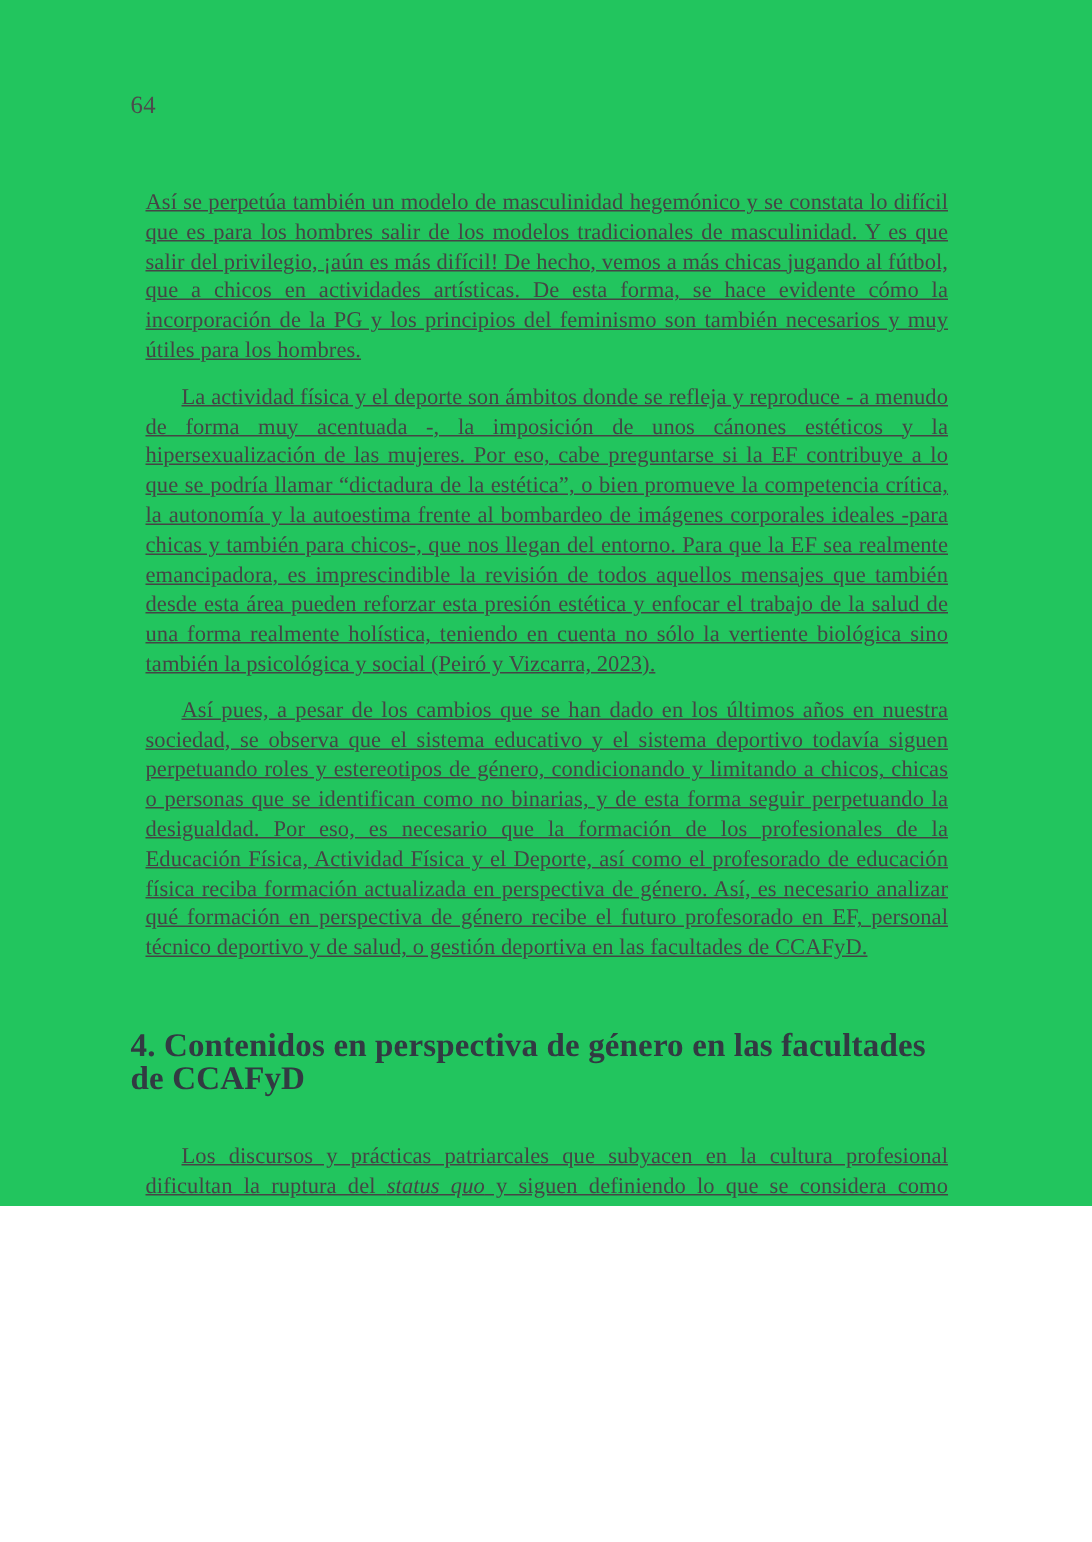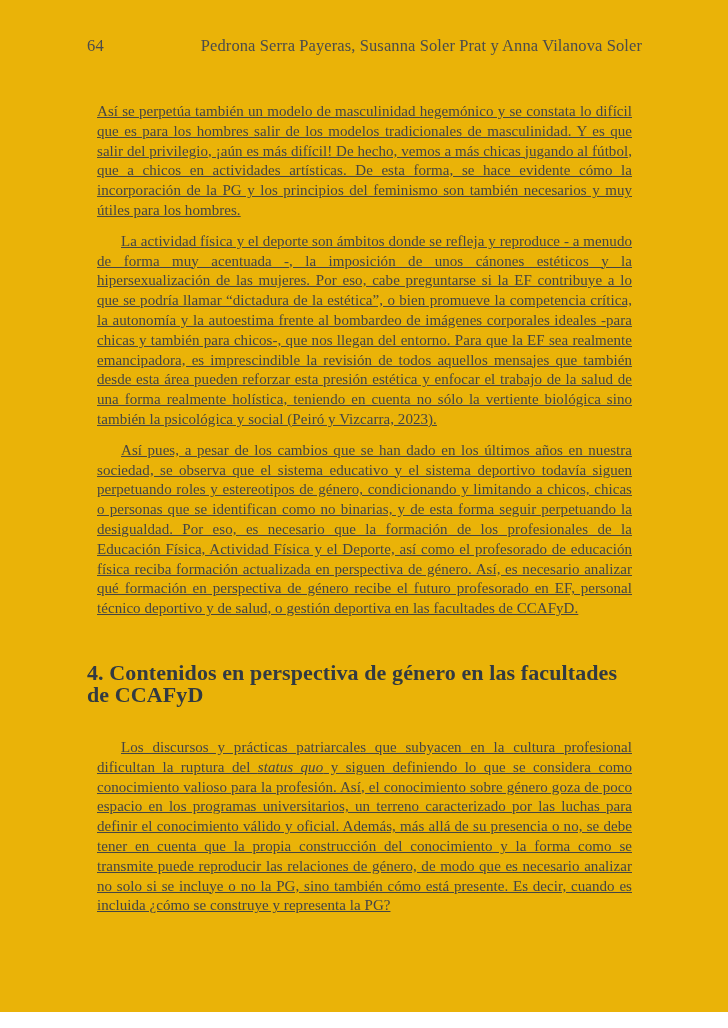--- a/index.html
+++ b/index.html
@@ -3,24 +3,24 @@
 <meta charset="utf-8">
 <style>
   html, body {
     margin: 0;
     padding: 0;
     background: #ffffff;
   }
   .page {
     position: relative;
     width: 728px;
-    height: 1012px;
-    background: #eab308;
+    height: 804px;
+    background: #22c55e;
     box-sizing: border-box;
-    padding: 36px 86px 0 87px;
+    padding: 60px 86px 0 87px;
     overflow: hidden;
     font-family: "Liberation Serif", "DejaVu Serif", serif;
     color: #454545;
   }
   .running-head {
     display: flex;
     justify-content: space-between;
     align-items: baseline;
     font-size: 16.5px;
     line-height: 20px;
@@ -70,21 +70,20 @@
     font-style: italic;
   }
 </style>
 </head>
 <body>
 
 <div class="page">
 
   <header class="running-head">
     <span class="page-number">64</span>
-    <span class="running-title">Pedrona Serra Payeras, Susanna Soler Prat y Anna Vilanova Soler</span>
   </header>
 
   <main class="body-text">
 
     <section class="paragraph-group">
         <p><span>Así se perpetúa también un modelo de masculinidad hegemónico y se constata lo difícil que es para los hombres salir de los modelos tradicionales de masculinidad. Y es que salir del privilegio, ¡aún es más difícil! De hecho, vemos a más chicas jugando al fútbol, que a chicos en actividades artísticas. De esta forma, se hace evidente cómo la incorporación de la PG y los principios del feminismo son también necesarios y muy útiles para los hombres.</span></p>
         <p class="indented"><span>La actividad física y el deporte son ámbitos donde se refleja y reproduce - a menudo de forma muy acentuada -, la imposición de unos cánones estéticos y la hipersexualización de las mujeres. Por eso, cabe preguntarse si la EF contribuye a lo que se podría llamar “dictadura de la estética”, o bien promueve la competencia crítica, la autonomía y la autoestima frente al bombardeo de imágenes corporales ideales -para chicas y también para chicos-, que nos llegan del entorno. Para que la EF sea realmente emancipadora, es imprescindible la revisión de todos aquellos mensajes que también desde esta área pueden reforzar esta presión estética y enfocar el trabajo de la salud de una forma realmente holística, teniendo en cuenta no sólo la vertiente biológica sino también la psicológica y social (Peiró y Vizcarra, 2023).</span></p>
         <p class="indented"><span>Así pues, a pesar de los cambios que se han dado en los últimos años en nuestra sociedad, se observa que el sistema educativo y el sistema deportivo todavía siguen perpetuando roles y estereotipos de género, condicionando y limitando a chicos, chicas o personas que se identifican como no binarias, y de esta forma seguir perpetuando la desigualdad. Por eso, es necesario que la formación de los profesionales de la Educación Física, Actividad Física y el Deporte, así como el profesorado de educación física reciba formación actualizada en perspectiva de género. Así, es necesario analizar qué formación en perspectiva de género recibe el futuro profesorado en EF, personal técnico deportivo y de salud, o gestión deportiva en las facultades de CCAFyD.</span></p>
       </section>
 

